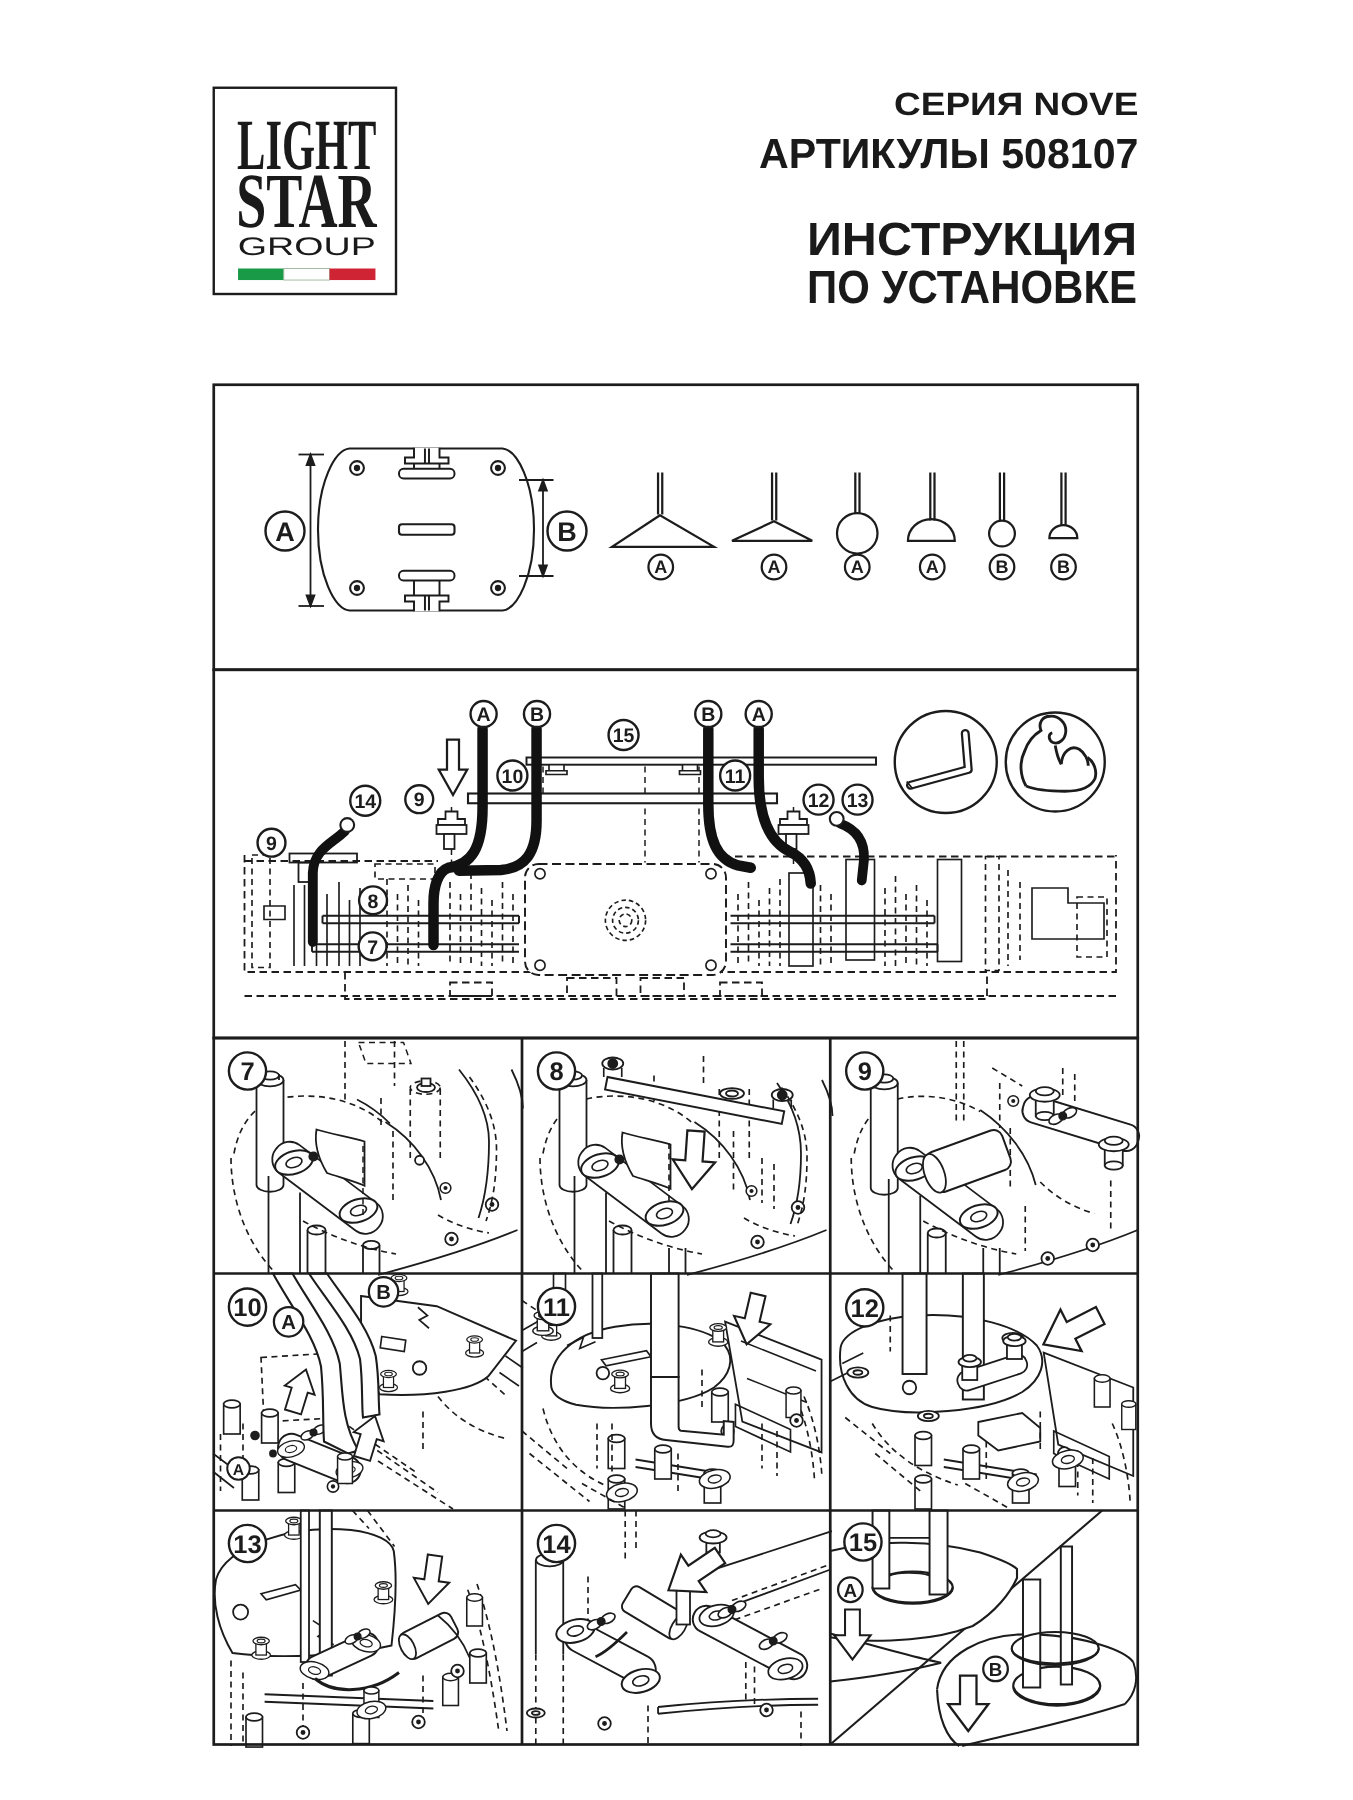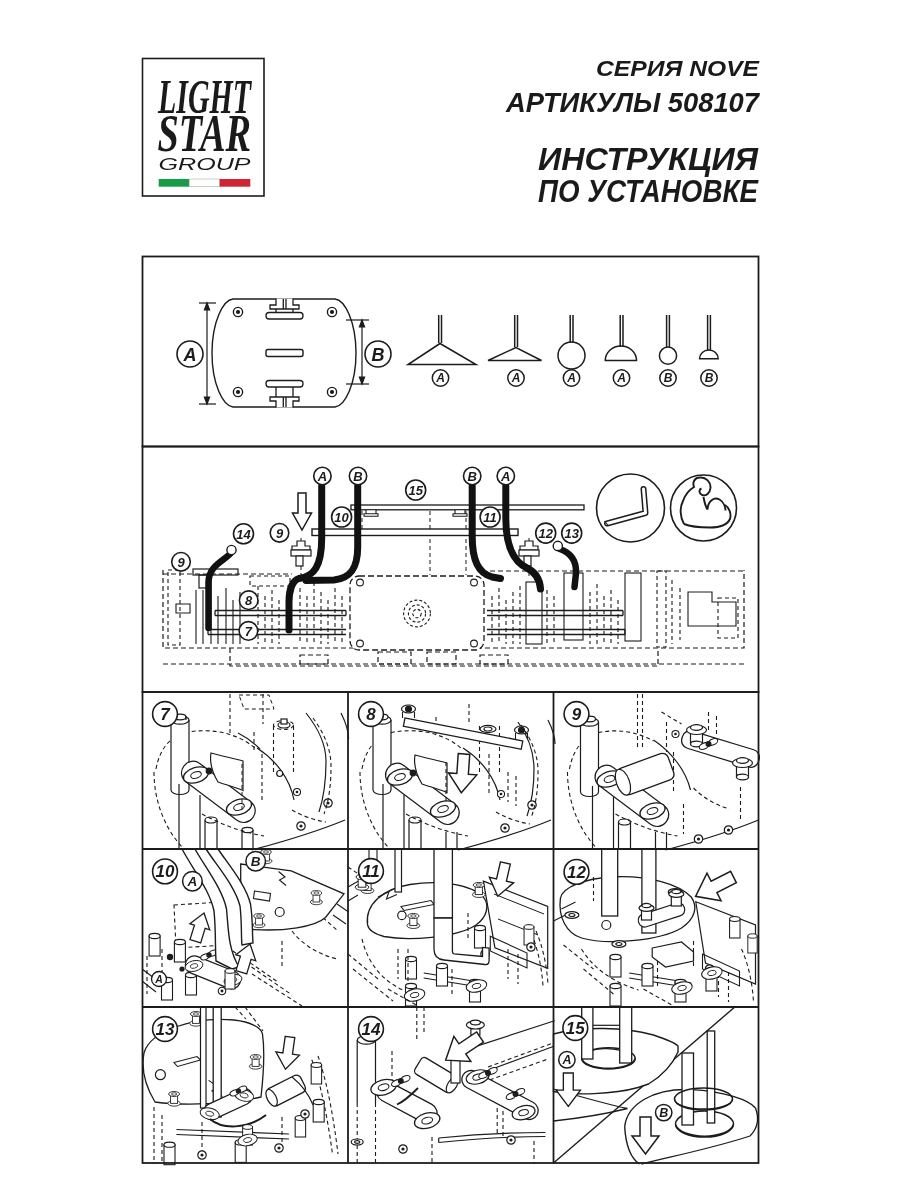--- a/index.html
+++ b/index.html
@@ -1,17 +1,17 @@
 <!DOCTYPE html>
 <html><head>
 <meta charset="utf-8">
 <style>
 html,body{margin:0;padding:0;background:#fff;}
 #page{position:relative;width:828px;height:1200px;background:#fff;overflow:hidden;
-  font-family:"Liberation Sans", sans-serif;font-style:italic;}
+  font-family:"Liberation Sans", sans-serif;}
 svg{position:absolute;left:0;top:0;}
 </style>
 </head>
 <body>
 <div id="page">
 <svg width="902" height="1200" viewBox="0 0 902 1200">
 <defs>
 <path id="arrowD" d="M-5.5,0 L5.5,0 L5.5,19 L13.5,19 L0,37 L-13.5,19 L-5.5,19 Z"></path>
 <path id="arrowUp" d="M0,0 L13,18 L7,18 L7,37 L-7,37 L-7,18 L-13,18 Z"></path>
 <g id="standoff">

